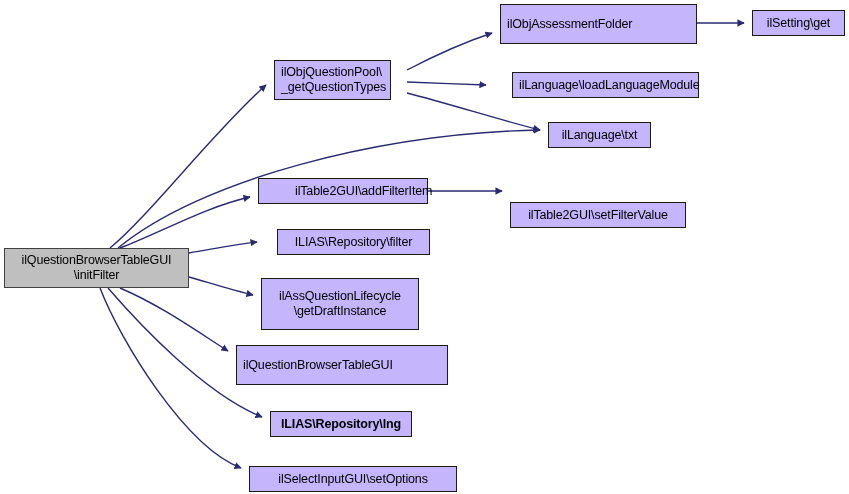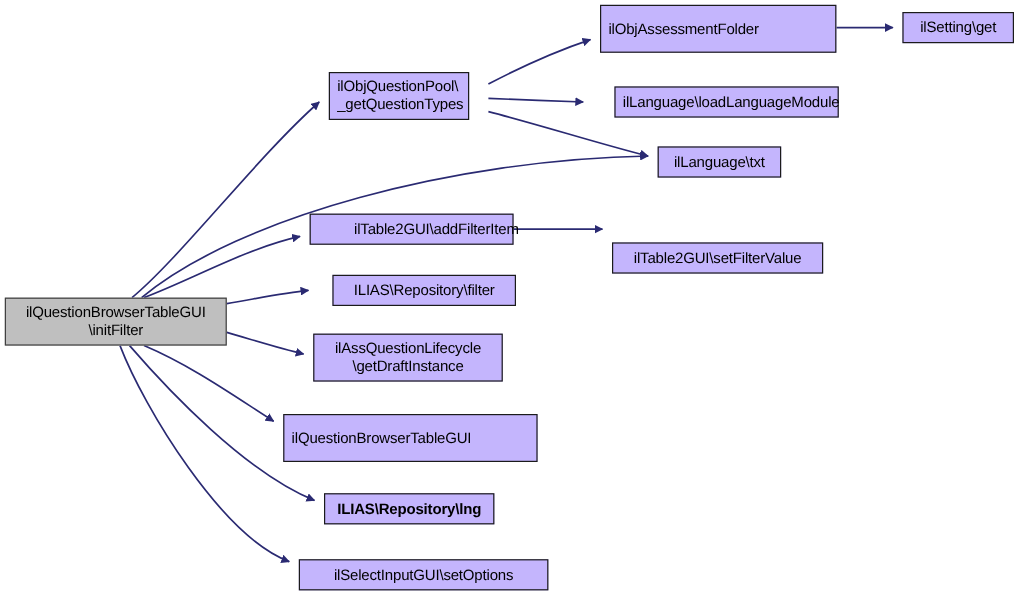--- a/index.html
+++ b/index.html
@@ -79,18 +79,18 @@
   <div id="nodes">
       <div class="node root center" style="left: 4px; top: 248px; width: 185px; height: 40px;"><span class="ln">ilQuestionBrowserTableGUI</span><span class="ln">\initFilter</span></div>
       <div class="node" style="left: 500px; top: 4px; width: 197px; height: 40px;"><span class="ln">ilObjAssessmentFolder</span></div>
       <div class="node center" style="left: 752px; top: 10px; width: 93px; height: 26px;"><span class="ln">ilSetting\get</span></div>
       <div class="node" style="left: 274px; top: 60px; width: 117px; height: 40px;"><span class="ln">ilObjQuestionPool\</span><span class="ln">_getQuestionTypes</span></div>
       <div class="node center" style="left: 512px; top: 72px; width: 187px; height: 26px;"><span class="ln">ilLanguage\loadLanguageModule</span></div>
       <div class="node center" style="left: 548px; top: 122px; width: 103px; height: 26px;"><span class="ln">ilLanguage\txt</span></div>
       <div class="node center" style="left: 258px; top: 178px; width: 170px; height: 26px; padding-left: 36px;"><span class="ln">ilTable2GUI\addFilterItem</span></div>
       <div class="node center" style="left: 510px; top: 178px; width: 176px; height: 26px; margin-top: 24px;"><span class="ln">ilTable2GUI\setFilterValue</span></div>
       <div class="node center" style="left: 265px; top: 229px; width: 153px; height: 26px; margin-left: 12px;"><span class="ln">ILIAS\Repository\filter</span></div>
-      <div class="node center" style="left: 261px; top: 278px; width: 158px; height: 40px;"><span class="ln">ilAssQuestionLifecycle</span><span class="ln">\getDraftInstance</span></div>
+      <div class="node center" style="left: 261px; top: 278px; width: 158px; height: 52px;"><span class="ln">ilAssQuestionLifecycle</span><span class="ln">\getDraftInstance</span></div>
       <div class="node" style="left: 236px; top: 345px; width: 212px; height: 40px;"><span class="ln">ilQuestionBrowserTableGUI</span></div>
       <div class="node center" style="left: 270px; top: 411px; width: 142px; height: 26px; font-weight: bold;"><span class="ln">ILIAS\Repository\lng</span></div>
       <div class="node center" style="left: 249px; top: 466px; width: 208px; height: 26px;"><span class="ln">ilSelectInputGUI\setOptions</span></div>
     </div>
 </div>
 
 </body></html>

